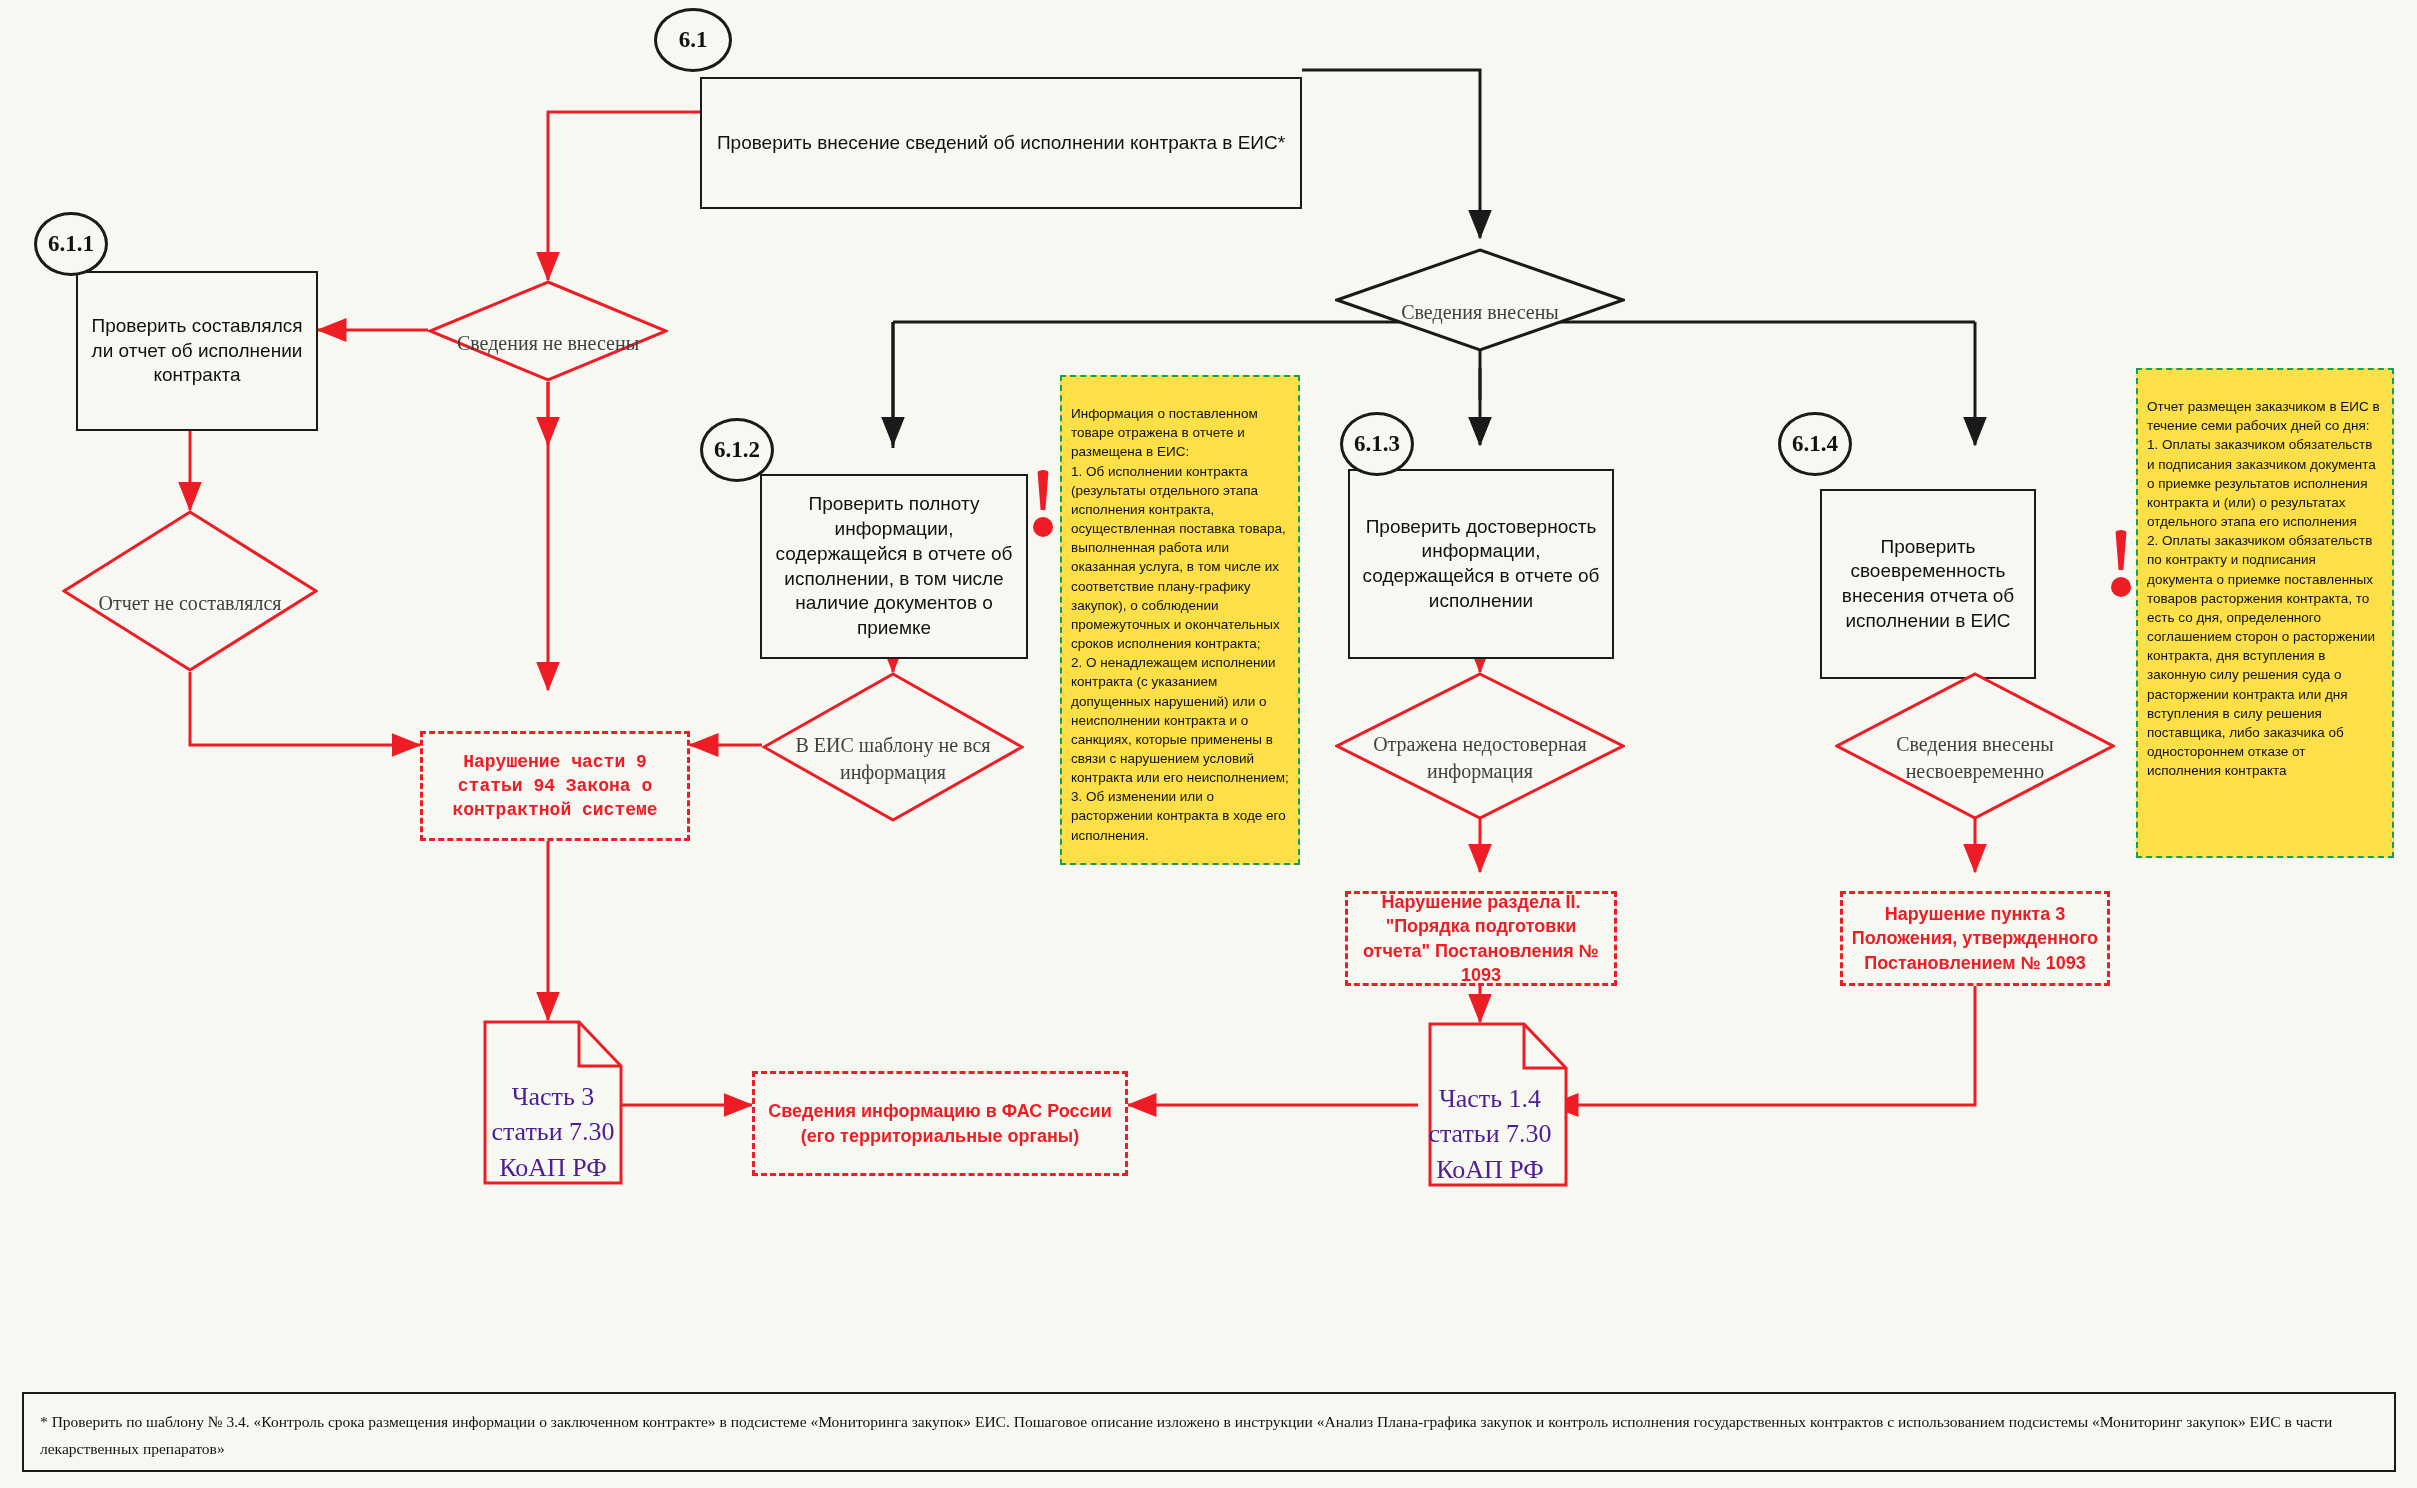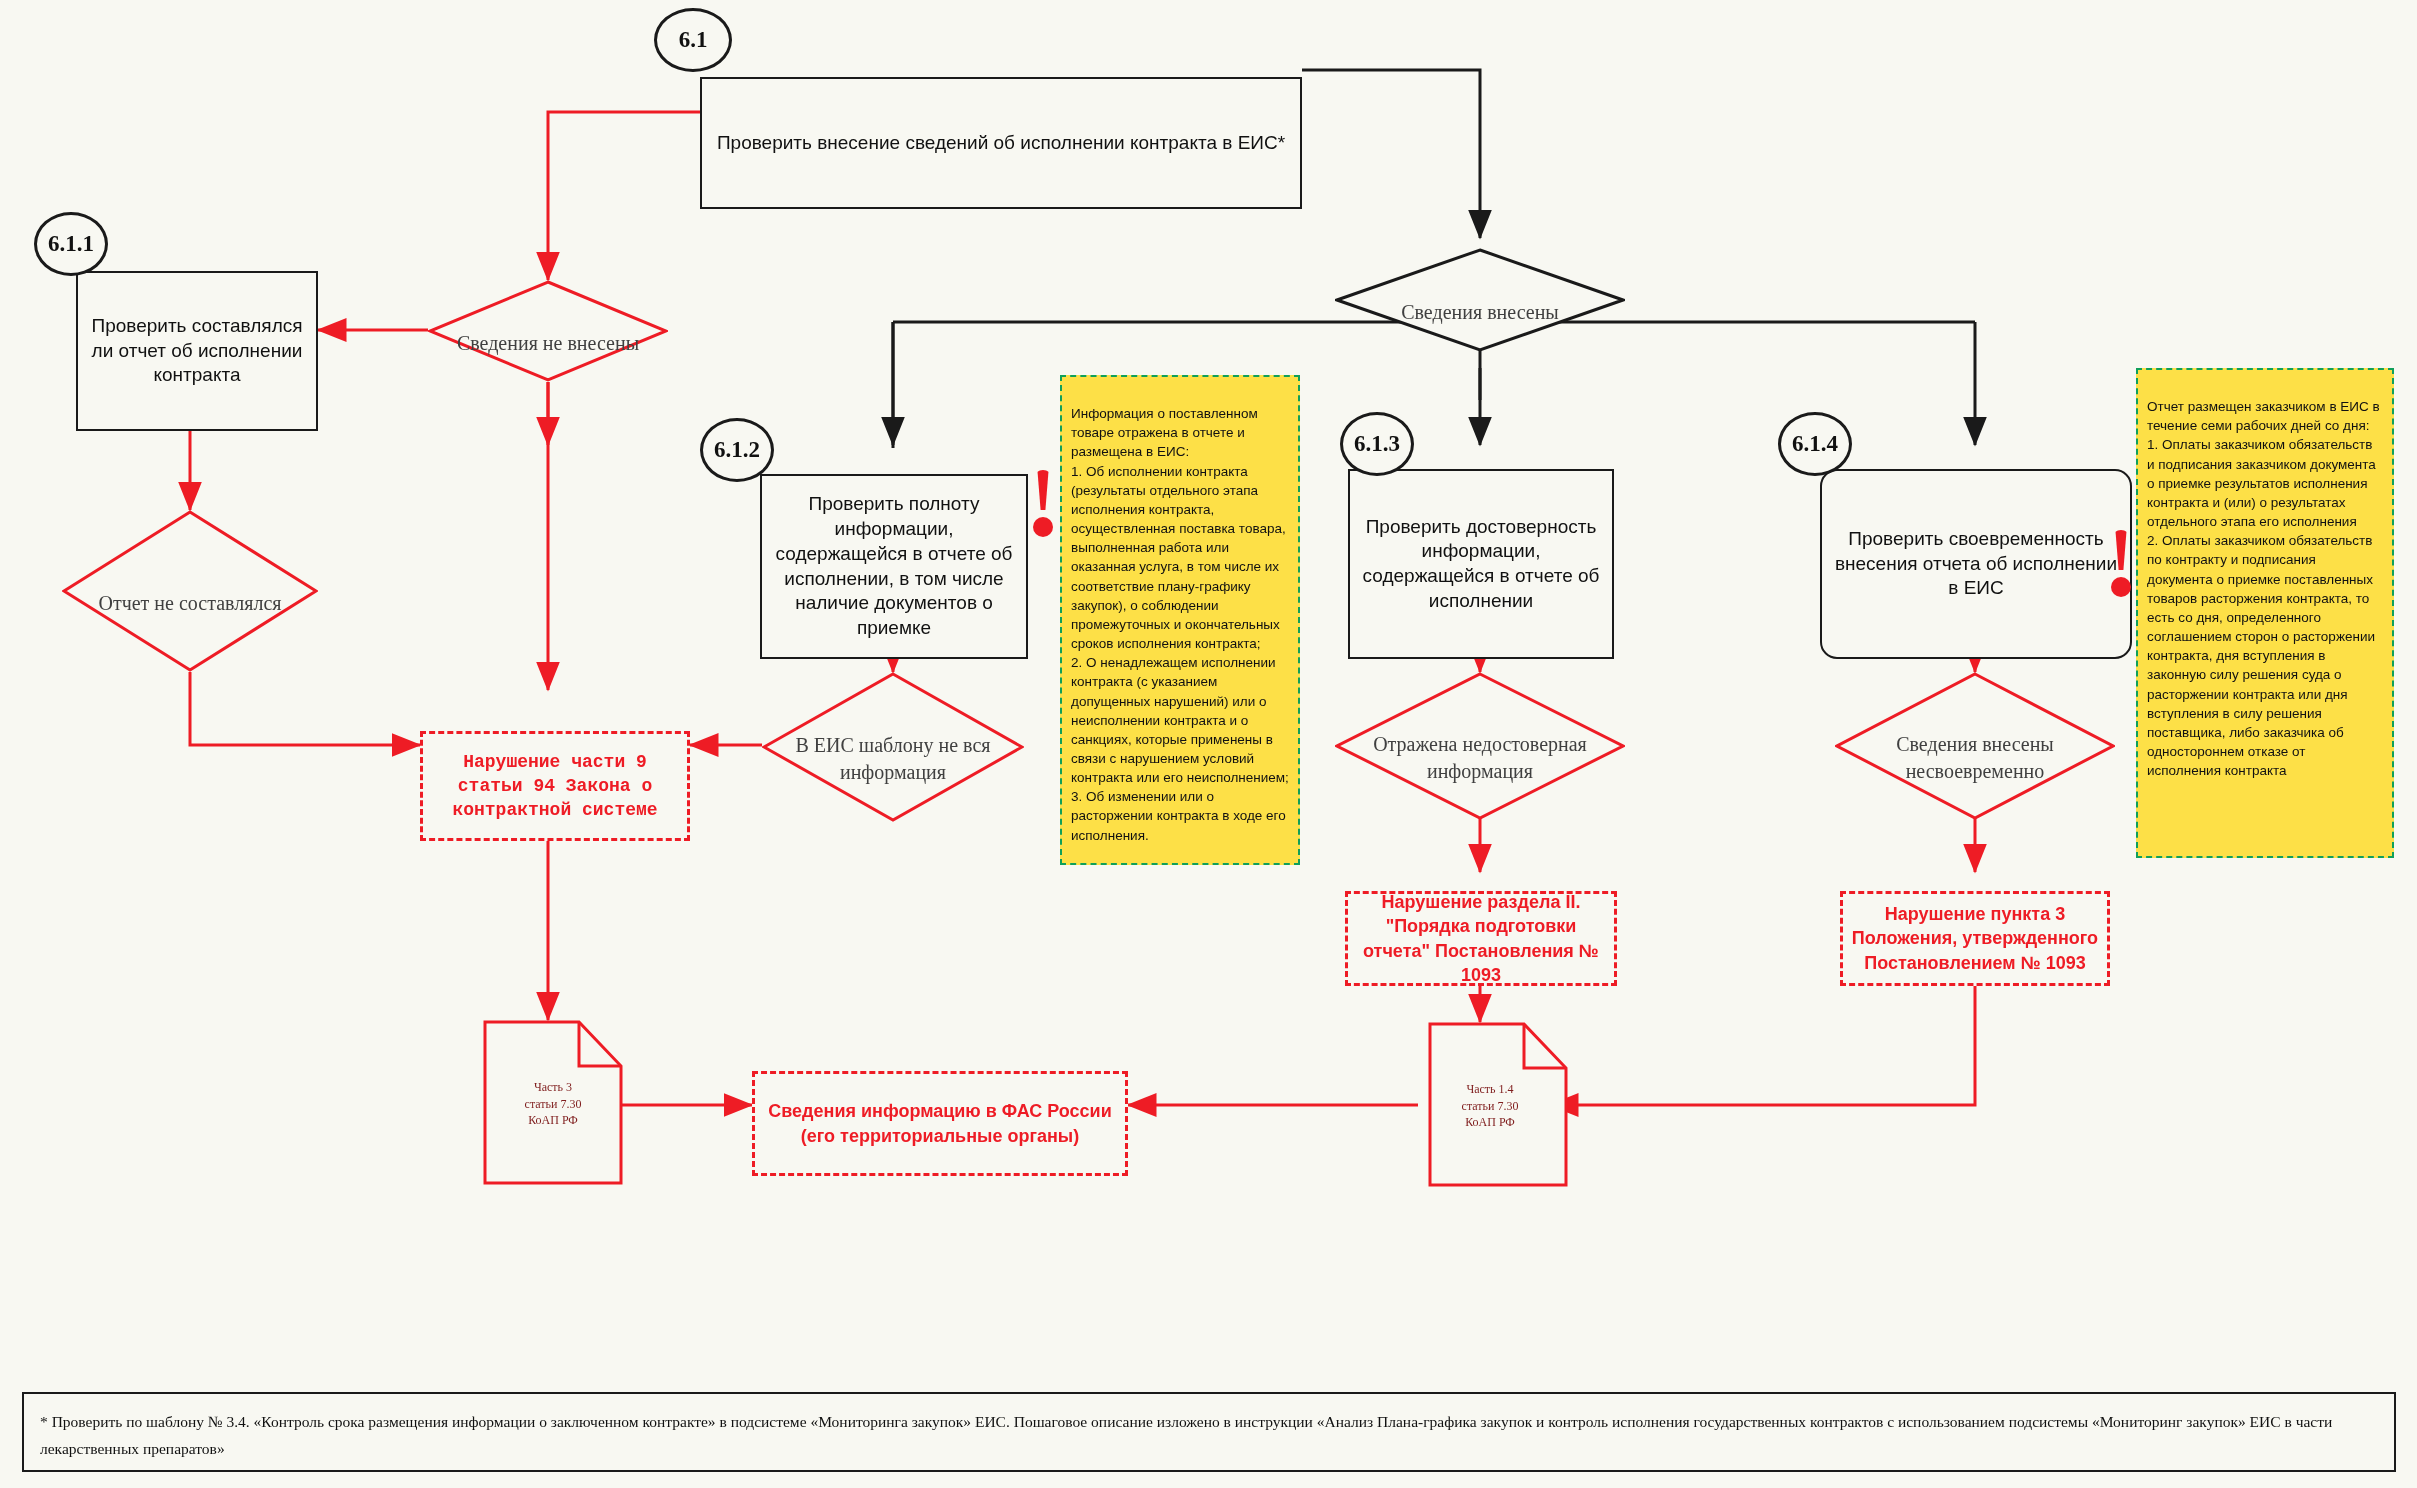--- a/index.html
+++ b/index.html
@@ -43,22 +43,22 @@
     position:absolute;box-sizing:border-box;
     border:2px dashed #10a05a;background:#fde047;
     color:#111;font-family:"Liberation Sans", sans-serif;
     font-size:13.5px;line-height:1.42;padding:8px 9px;text-align:left;
     white-space:pre-line;
   }
 
   .doc-wrap{position:absolute;}
   .doc-wrap .doctxt{
     position:absolute;left:0;top:36%;width:100%;
-    text-align:center;color:#7f1d1d;
-    font-family:"Liberation Serif", serif;font-size:12px;line-height:1.35;
+    text-align:center;color:#4c1d95;
+    font-family:"Liberation Serif", serif;font-size:26px;line-height:1.35;
     z-index:3;white-space:pre-line;
   }
 
   .bang{position:absolute;width:26px;z-index:7;}
   .bang .b1{width:20px;height:40px;margin:0 auto;background:#ee1c25;
     border-radius:10px 10px 4px 4px;
     clip-path:polygon(22% 0,78% 0,62% 100%,38% 100%);}
   .bang .b2{width:20px;height:20px;margin:7px auto 0;background:#ee1c25;border-radius:50%;}
 
   .footer{
@@ -212,21 +212,21 @@
     <div class="dtxt">Отражена недостоверная информация</div>
   </div>
 
   <div class="node viol" style="left:1345px;top:872px;width:272px;height:95px;">
     <span>Нарушение  раздела II. "Порядка подготовки отчета" Постановления № 1093</span>
   </div>
 
   <div class="badge" style="left:1778px;top:412px;width:68px;height:58px;">
     <span>6.1.4</span>
   </div>
-  <div class="node proc" style="left:1820px;top:450px;width:312px;height:190px;border-radius:17px;">
+  <div class="node proc" style="left:1820px;top:470px;width:216px;height:190px;">
     <span>Проверить своевременность внесения отчета об исполнении в ЕИС</span>
   </div>
 
   <div class="bang" style="left:2108px;top:530px;">
     <div class="b1"></div>
       <div class="b2"></div>
   </div>
 
   <div class="note" style="left:2136px;top:368px;width:258px;height:490px;">
     <span>Отчет размещен заказчиком в ЕИС в течение семи рабочих дней со дня:

